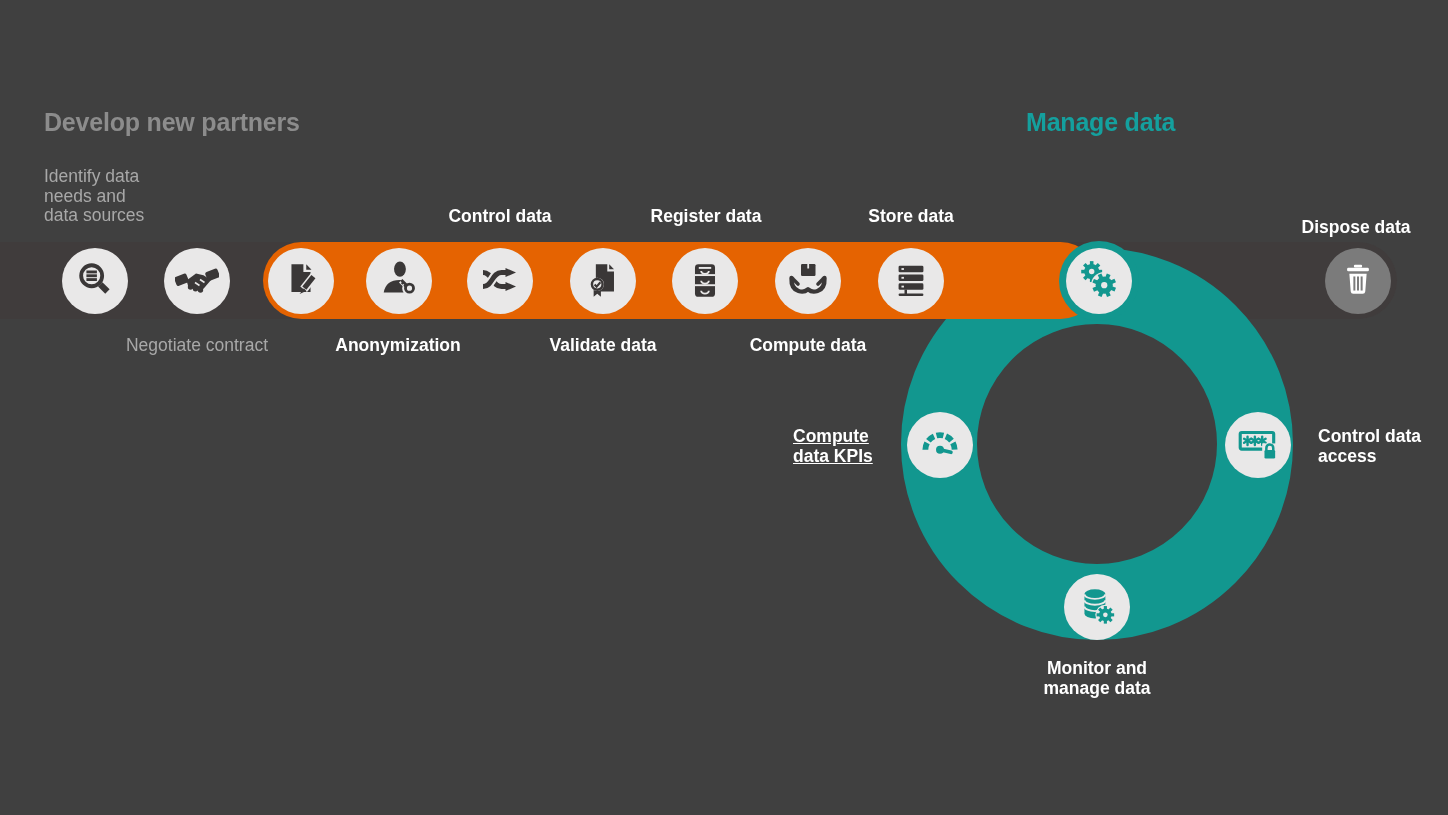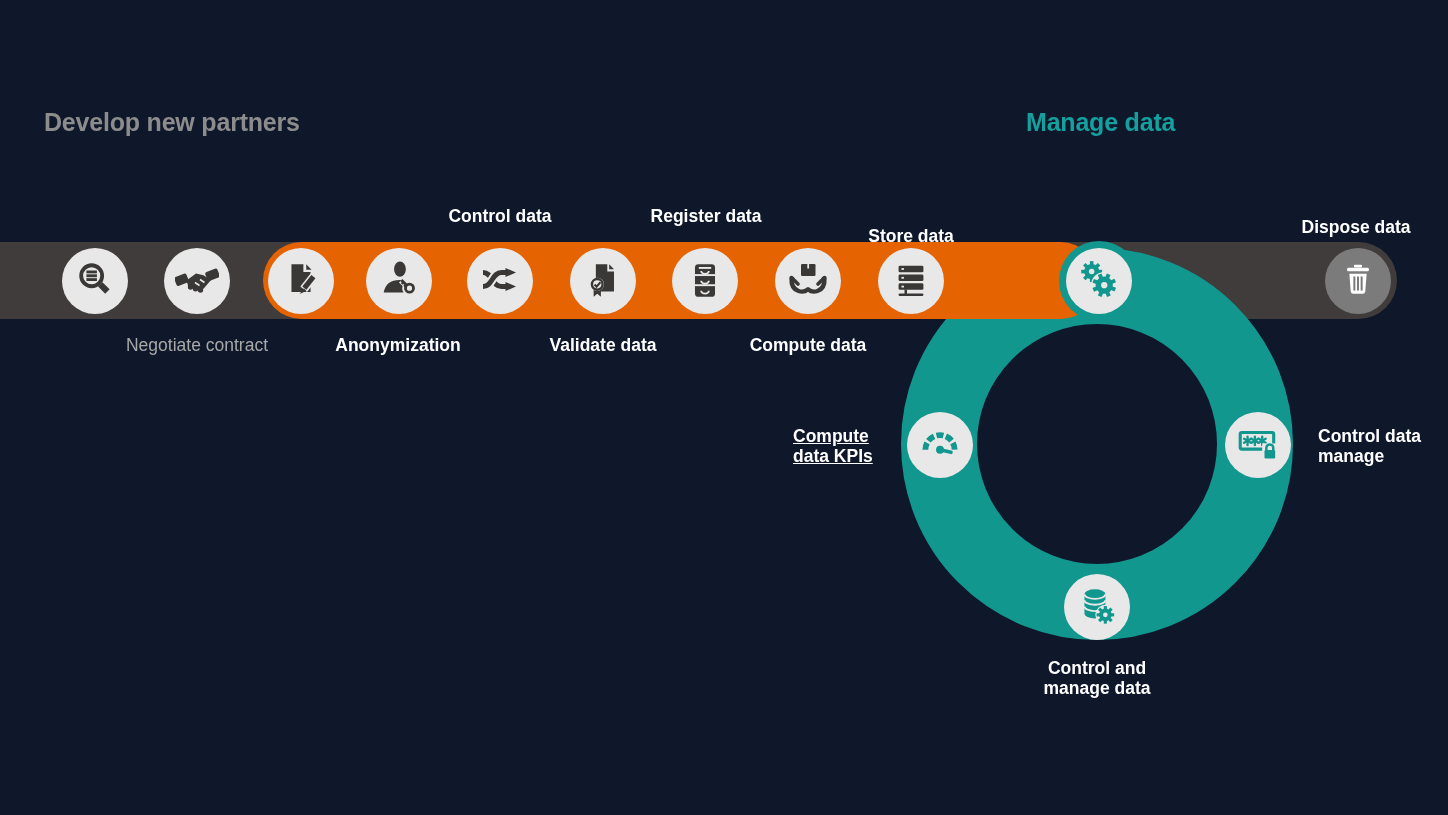--- a/index.html
+++ b/index.html
@@ -1,16 +1,16 @@
 <!DOCTYPE html>
 <html><head>
 <meta charset="utf-8">
 <style>
   html,body{margin:0;padding:0;background:#000;}
-  #stage{position:relative;width:1448px;height:815px;background:#0f172a;overflow:hidden;
+  #stage{position:relative;width:1448px;height:815px;background:#404040;overflow:hidden;
          font-family:"Liberation Sans", sans-serif;}
   .heading{position:absolute;font-size:25px;font-weight:bold;letter-spacing:-0.2px;z-index:6;white-space:nowrap;}
   .lbl{position:absolute;font-size:17.5px;line-height:19.5px;z-index:6;}
   .lbl.white{color:#FFFFFF;font-weight:bold;}
   .lbl.gray{color:#A8A8A8;font-weight:normal;}
   .center-txt{text-align:center;}
   .bar{position:absolute;left:0;top:242px;width:1397px;height:77px;background:#403C3C;
        border-radius:0 38.5px 38.5px 0;z-index:1;}
   .ring{position:absolute;left:901px;top:248px;width:240px;height:240px;border:76px solid #12978F;
         border-radius:50%;z-index:2;}
@@ -32,23 +32,28 @@
   .h-manage{left:1026px;top:108px;color:#14A09E;}
 </style>
 </head>
 <body>
 
 <div id="stage">
 
   <div class="heading h-develop">Develop new partners</div>
   <div class="heading h-manage">Manage data</div>
 
+  <div class="lbl gray" style="left:44px;top:167px;">
+    <div>Identify data</div>
+    <div>needs and</div>
+    <div>data sources</div>
+  </div>
   <div class="lbl white center-txt" style="left:420px;top:207px;width:160px;">Control data</div>
   <div class="lbl white center-txt" style="left:626px;top:207px;width:160px;">Register data</div>
-  <div class="lbl white center-txt" style="left:831px;top:207px;width:160px;margin-top:20px;">Store data</div>
+  <div class="lbl white center-txt" style="left:831px;top:207px;width:160px;">Store data</div>
   <div class="lbl white center-txt" style="left:1276px;top:218px;width:160px;">Dispose data</div>
 
   <div class="lbl gray center-txt" style="left:117px;top:336px;width:160px;">Negotiate contract</div>
   <div class="lbl white center-txt" style="left:318px;top:336px;width:160px;">Anonymization</div>
   <div class="lbl white center-txt" style="left:523px;top:336px;width:160px;">Validate data</div>
   <div class="lbl white center-txt" style="left:728px;top:336px;width:160px;">Compute data</div>
 
   <div class="bar"></div>
   <div class="ring"></div>
   <div class="orange-seg"></div>
@@ -264,20 +269,20 @@
       </g>
     </svg>
   </div>
 
   <div class="lbl white" style="left:793px;top:427px;text-decoration:underline;">
     <div>Compute</div>
     <div>data KPIs</div>
   </div>
   <div class="lbl white" style="left:1318px;top:427px;">
     <div>Control data</div>
-    <div>manage</div>
+    <div>access</div>
   </div>
   <div class="lbl white center-txt" style="left:1012px;top:659px;width:170px;">
-    <div>Control and</div>
+    <div>Monitor and</div>
     <div>manage data</div>
   </div>
 
 </div>
 
 </body></html>

